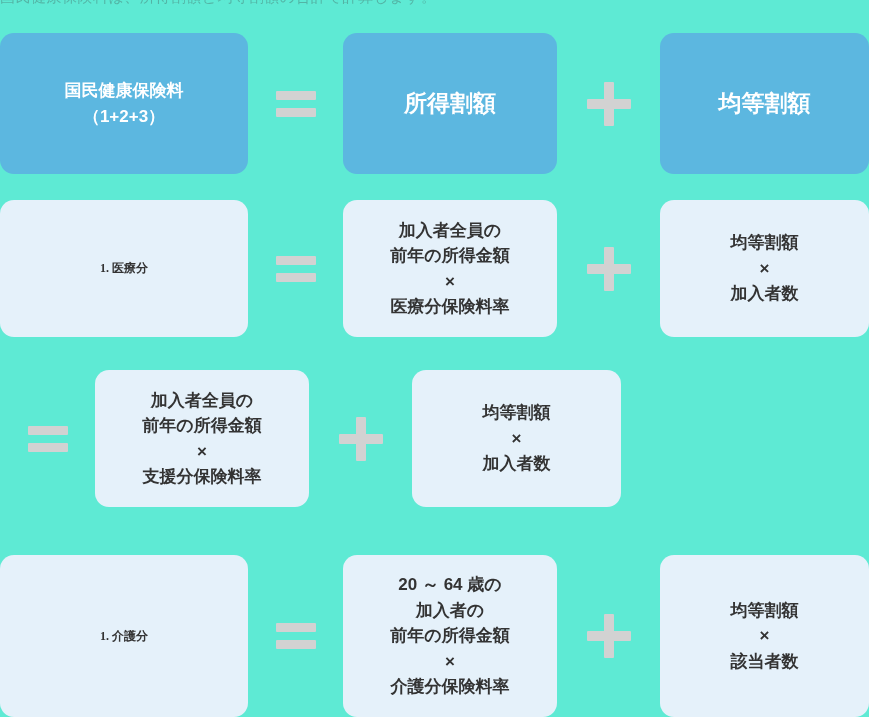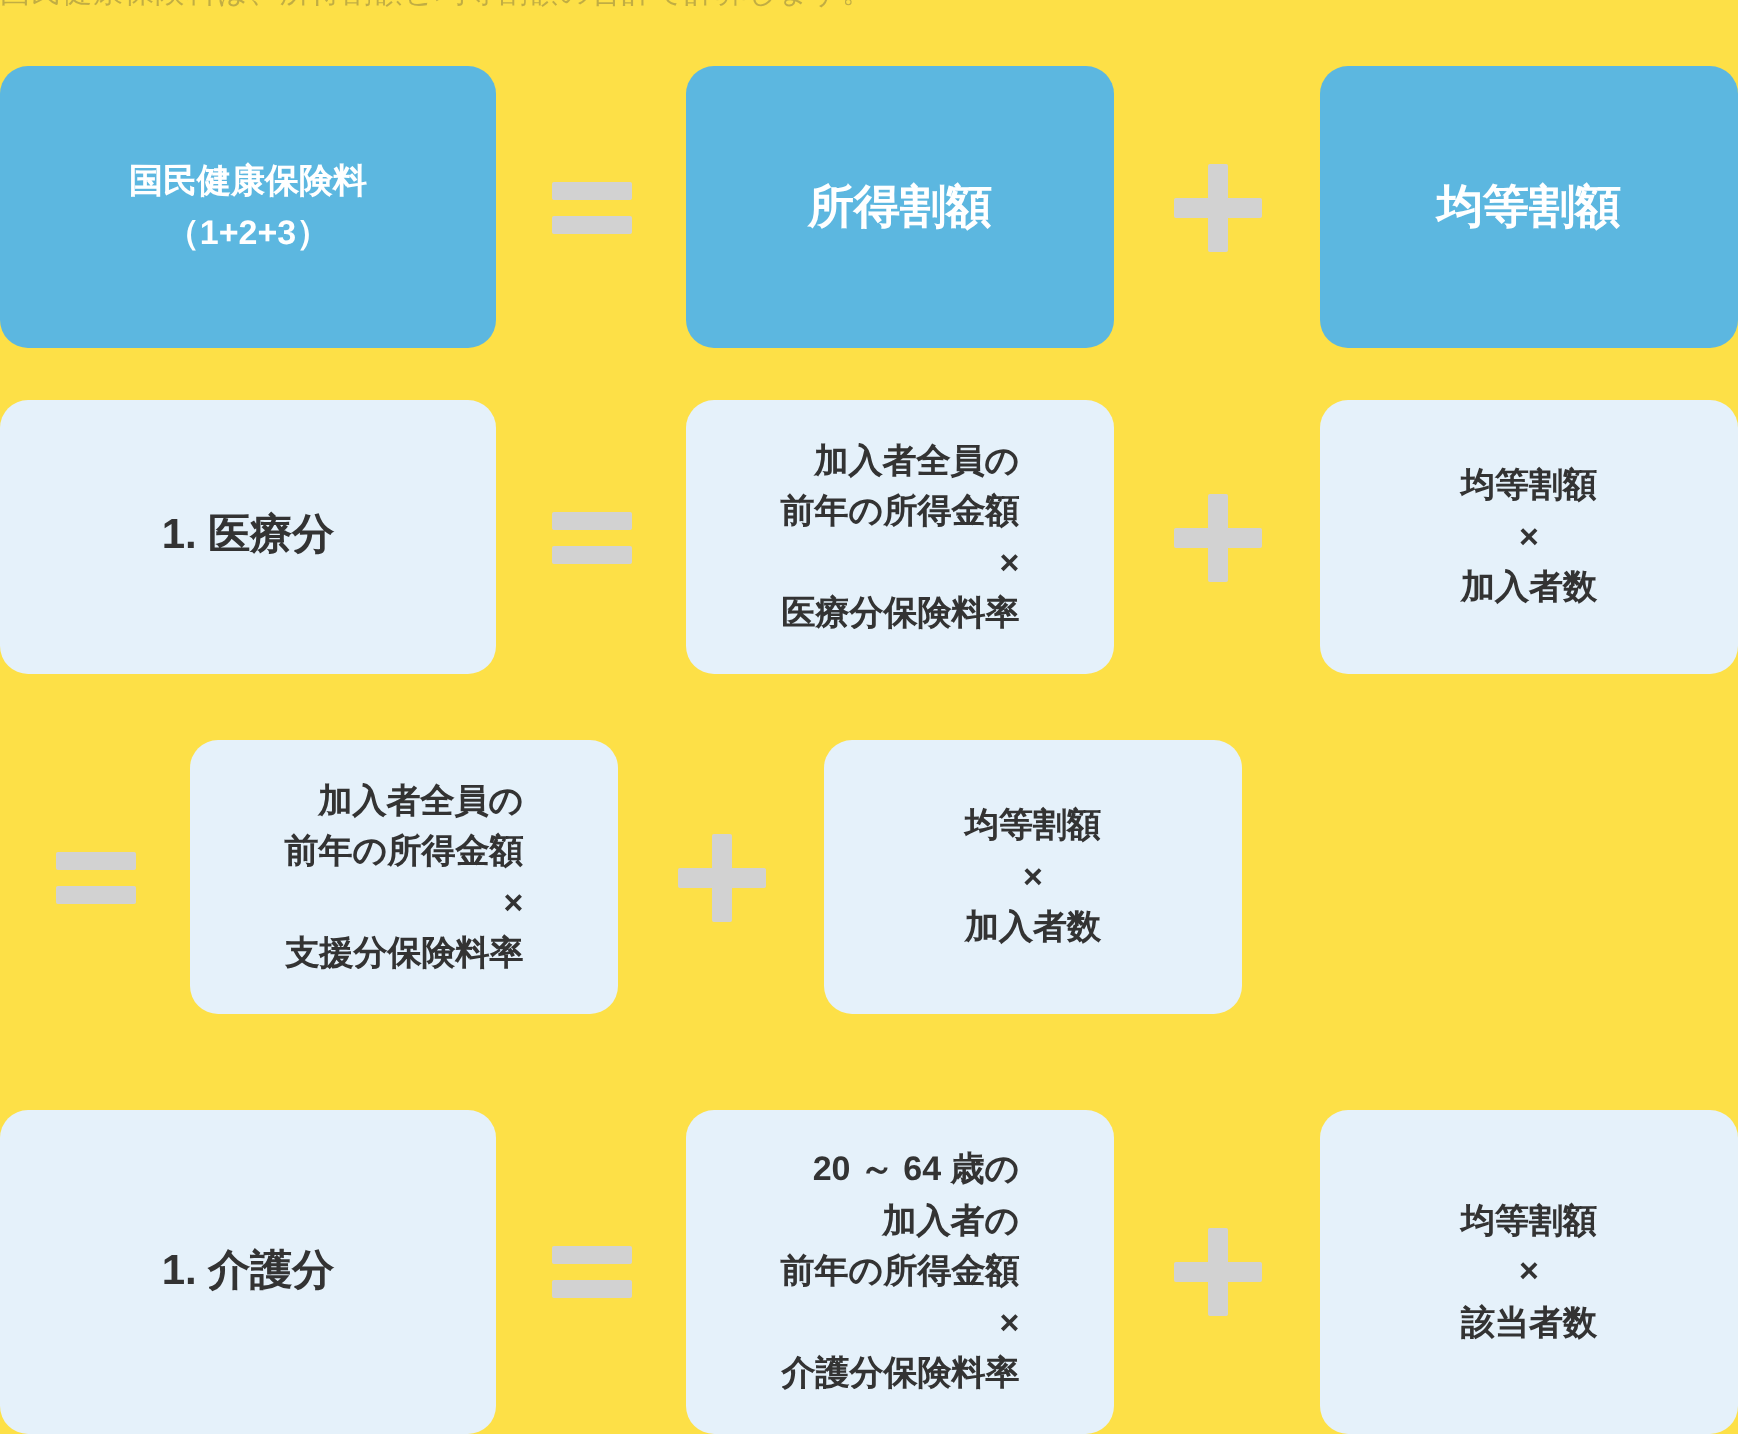--- a/index.html
+++ b/index.html
@@ -10,21 +10,21 @@
     height: 717px;
     background: #ffffff;
     font-family: "Liberation Sans", "DejaVu Sans", sans-serif;
     overflow: hidden;
   }
 
   #diagram {
     position: relative;
     width: 869px;
     height: 717px;
-    background: #fde047;
+    background: #5eead4;
   }
 
   
   .top-caption {
     position: absolute;
     left: 0;
     top: -12px;
     width: 869px;
     height: 18px;
     overflow: hidden;
@@ -77,22 +77,22 @@
   .box-text {
     line-height: 1.45;
     white-space: pre-line;
   }
 
   
   .header-row .box-text      { font-size: 23px; line-height: 1.5; }
   .header-row .col-a .box-text { font-size: 17px; }
 
   
-  .data-row .col-a .box-text { font-size: 21px; line-height: 1.55; }
-  .data-row .col-b .box-text { font-size: 17px; line-height: 1.5; text-align: right; }
+  .data-row .col-a .box-text { font-size: 12px; line-height: 1.55; font-family: Liberation Serif, serif; }
+  .data-row .col-b .box-text { font-size: 17px; line-height: 1.5; }
   .data-row .col-c .box-text { font-size: 17px; line-height: 1.5; }
 
   
   .op {
     display: flex;
     align-items: center;
     justify-content: center;
     height: 100%;
   }
 

